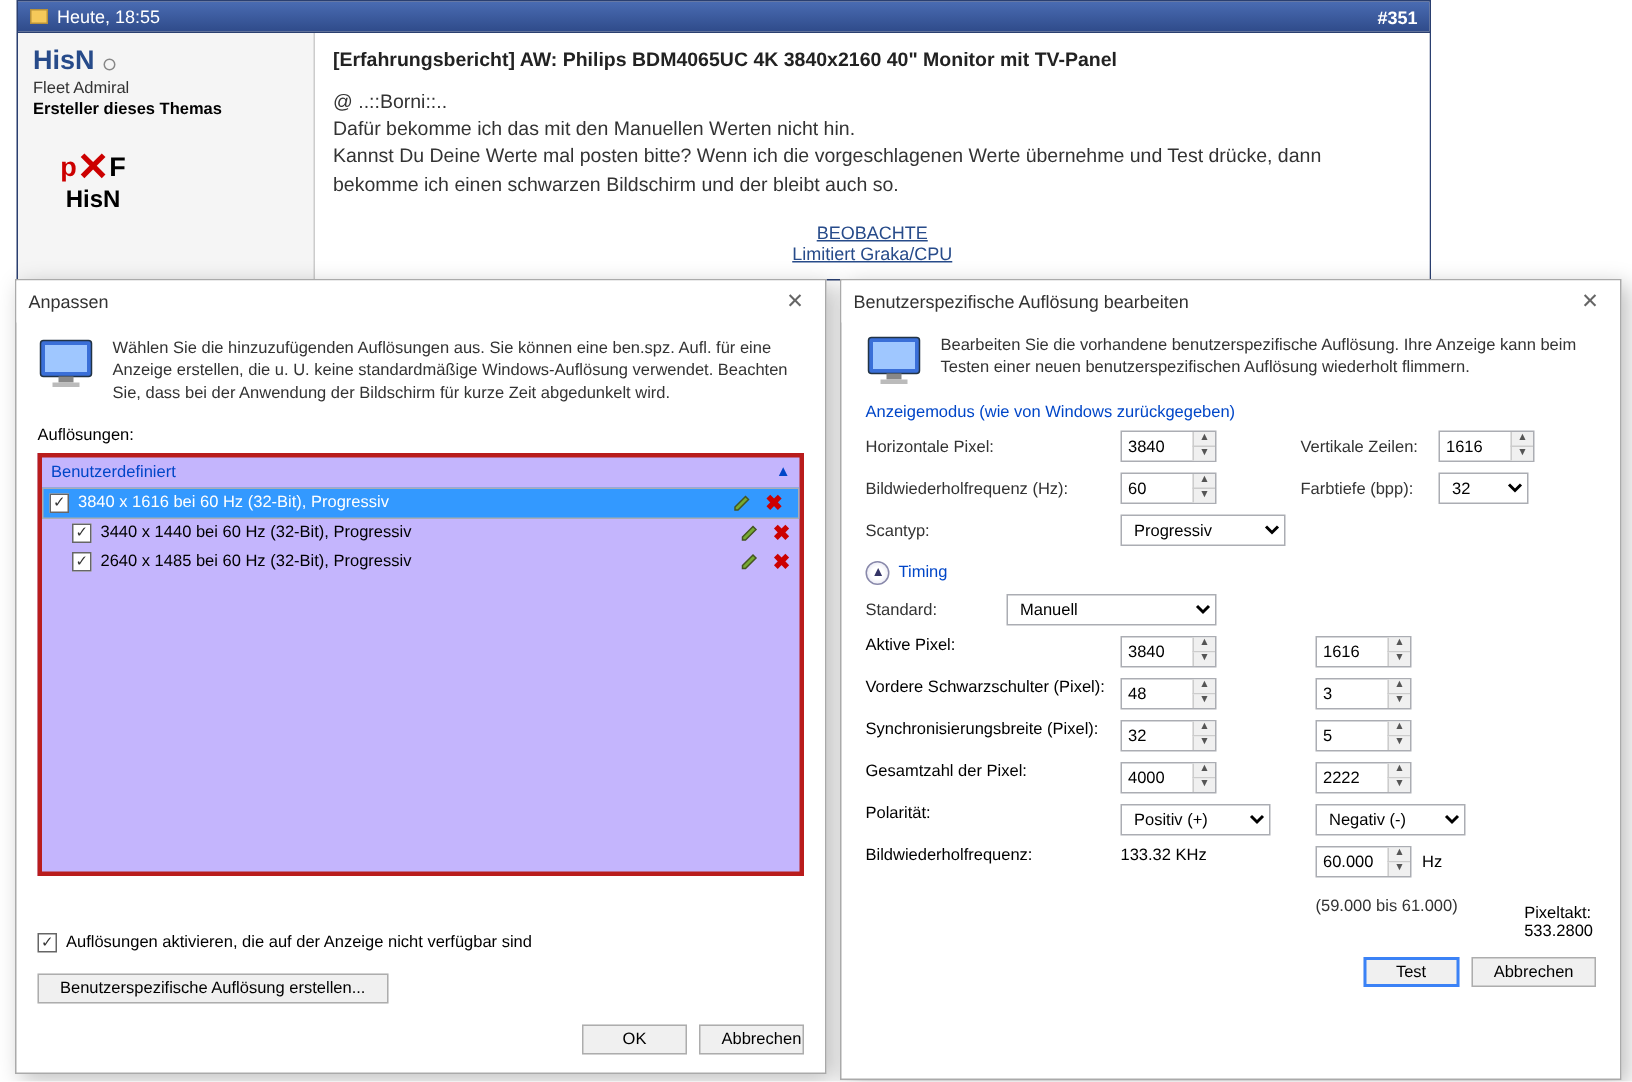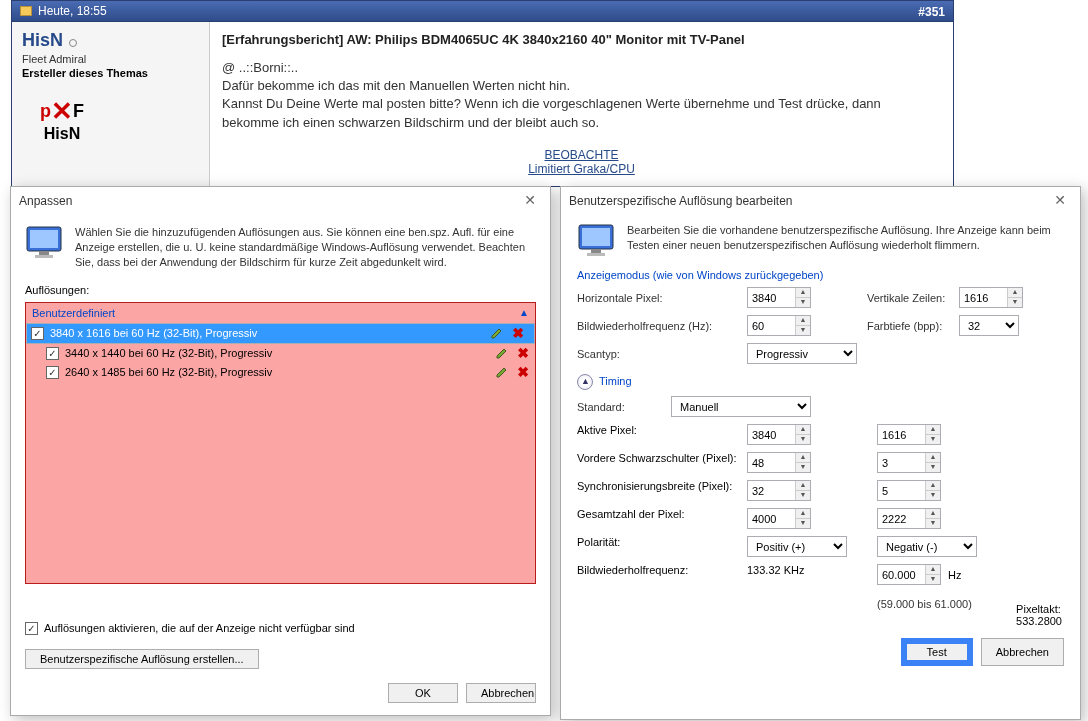--- a/index.html
+++ b/index.html
@@ -36,34 +36,34 @@
 .dlg-title span { font-size: 12px; color: #333; }
 .close-x { width: 24px; height: 20px; text-align: center; line-height: 18px; font-size: 14px; color: #666; cursor: pointer; }
 .dlg-body { padding: 10px 14px; }
 .dlg-icon-row { display: flex; gap: 10px; }
 .monitor-icon { width: 40px; height: 36px; flex-shrink: 0; }
 .monitor-icon svg { width: 40px; height: 36px; }
 .intro { color: #333; line-height: 1.35; }
 
 
 .anpassen { left: 10px; top: 186px; width: 541px; height: 530px; }
-.anpassen .listbox { border: 1px solid #b91c1c; height: 282px; margin-top: 6px; overflow: auto; background: #fca5a5; }
+.anpassen .listbox { border: 3px solid #b91c1c; height: 282px; margin-top: 6px; overflow: auto; background: #c4b5fd; }
 .tree-header { color: #0046c8; padding: 4px 6px; display: flex; justify-content: space-between; align-items: center; cursor: pointer; }
 .tree-arrow { color: #0046c8; font-size: 10px; }
 .res-row { display: flex; align-items: center; height: 19px; padding-left: 20px; gap: 6px; }
 .res-row.sel { background: #3399ff; color: #fff; }
 .res-row.sel .res-label { color: #fff; }
 .chk { width: 13px; height: 13px; border: 1px solid #666; display: inline-flex; align-items: center; justify-content: center; background: #fff; font-size: 10px; color: #333; }
 .res-label { flex: 1; }
 .pencil { width: 14px; height: 14px; display: inline-block; }
 .pencil svg { width: 14px; height: 14px; }
 .xdel { color: #c00; font-weight: bold; font-size: 14px; width: 16px; text-align: center; cursor: pointer; margin-right: 4px; }
 .anpassen .checkbox-line { margin-top: 38px; display: flex; align-items: center; gap: 6px; }
 .btn { background: #f0f0f0; border: 1px solid #adadad; padding: 3px 14px; font-family: inherit; font-size: 11px; cursor: pointer; }
-.btn.primary { border: 6px solid #3b82f6; padding: 2px 20px; }
+.btn.primary { border: 2px solid #3b82f6; padding: 2px 20px; }
 .btn-row { display: flex; justify-content: flex-end; gap: 8px; margin-top: 14px; }
 
 
 .bearb { left: 560px; top: 186px; width: 521px; height: 534px; }
 .bearb .dlg-body { padding: 8px 16px; }
 .section-hdr { color: #0046c8; font-size: 11px; margin: 10px 0 6px; }
 .section-hdr.toggle::before { content: ''; display: inline-block; width: 14px; height: 14px; border: 1px solid #88a; border-radius: 50%; margin-right: 6px; vertical-align: middle; background: radial-gradient(circle at 7px 7px, #fff 40%, #dde 100%); position: relative; }
 .section-hdr.toggle { position: relative; }
 .section-hdr.toggle .tog-arrow { position: absolute; left: 4px; top: 2px; font-size: 9px; color: #336; }
 .form-row { display: flex; align-items: center; margin-bottom: 7px; }

